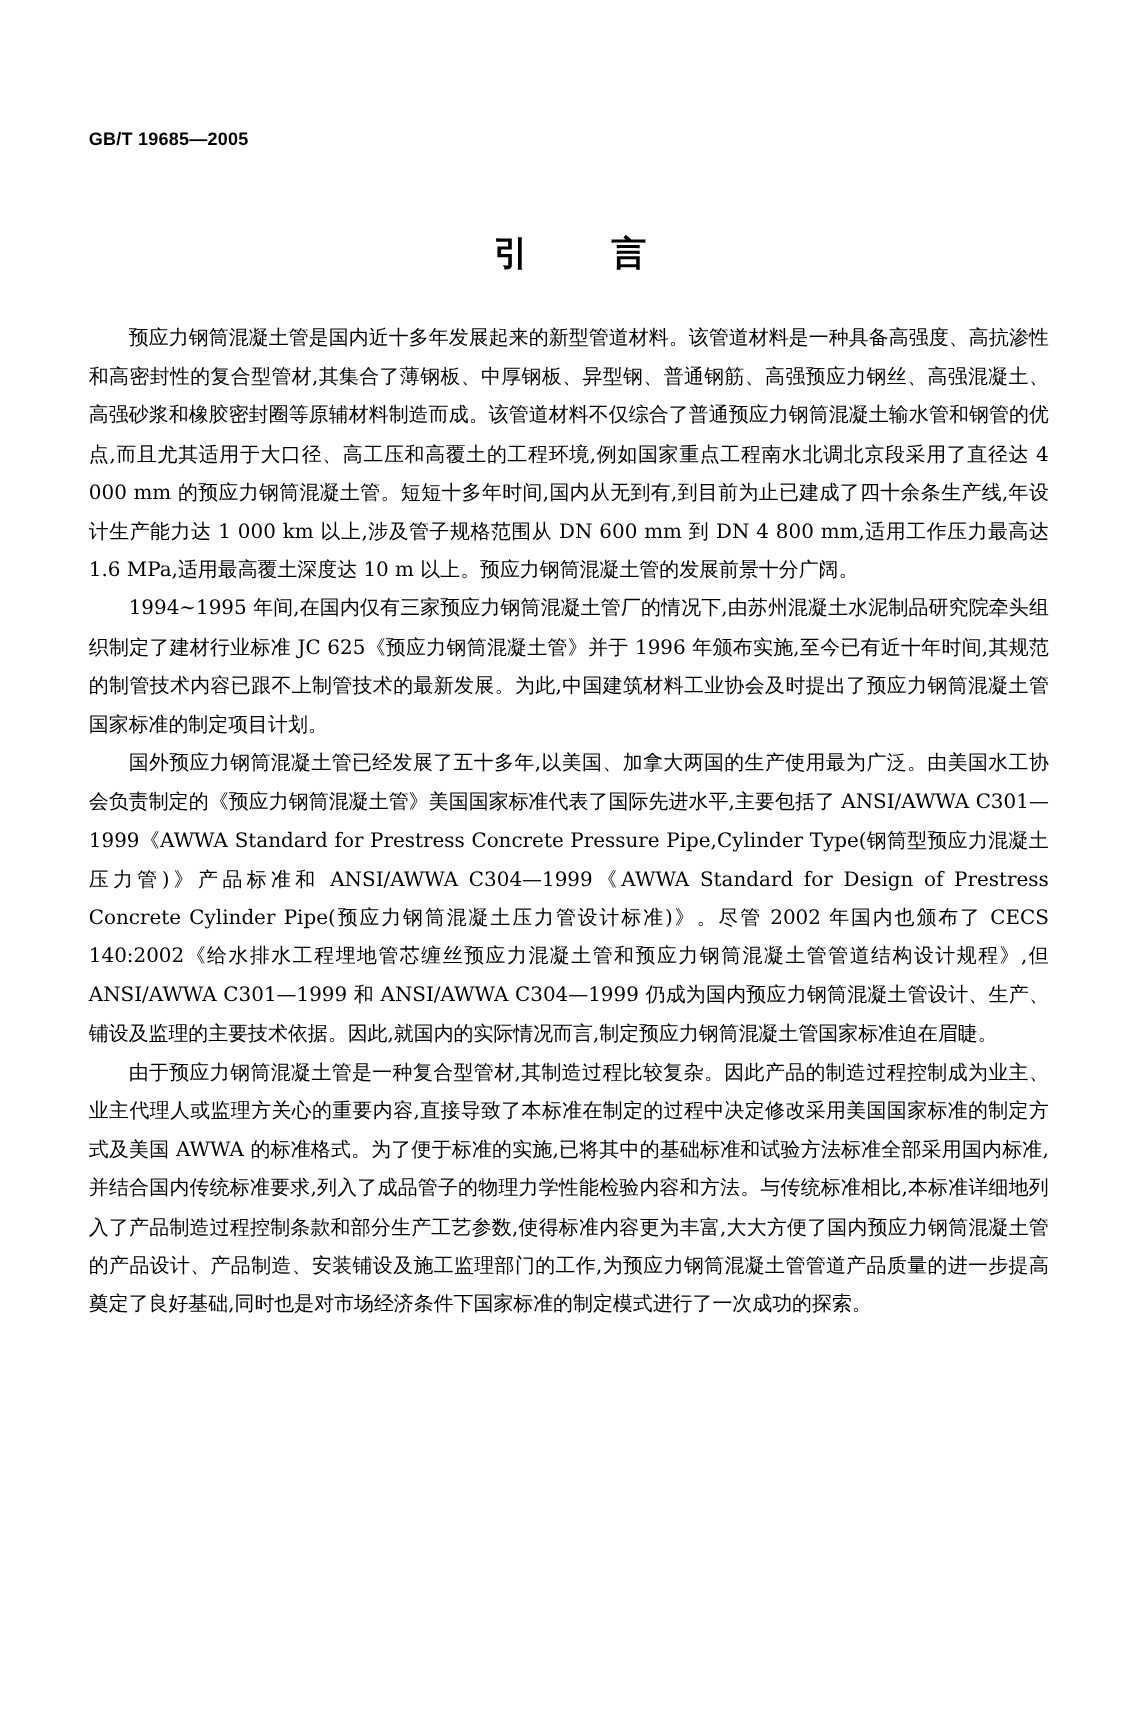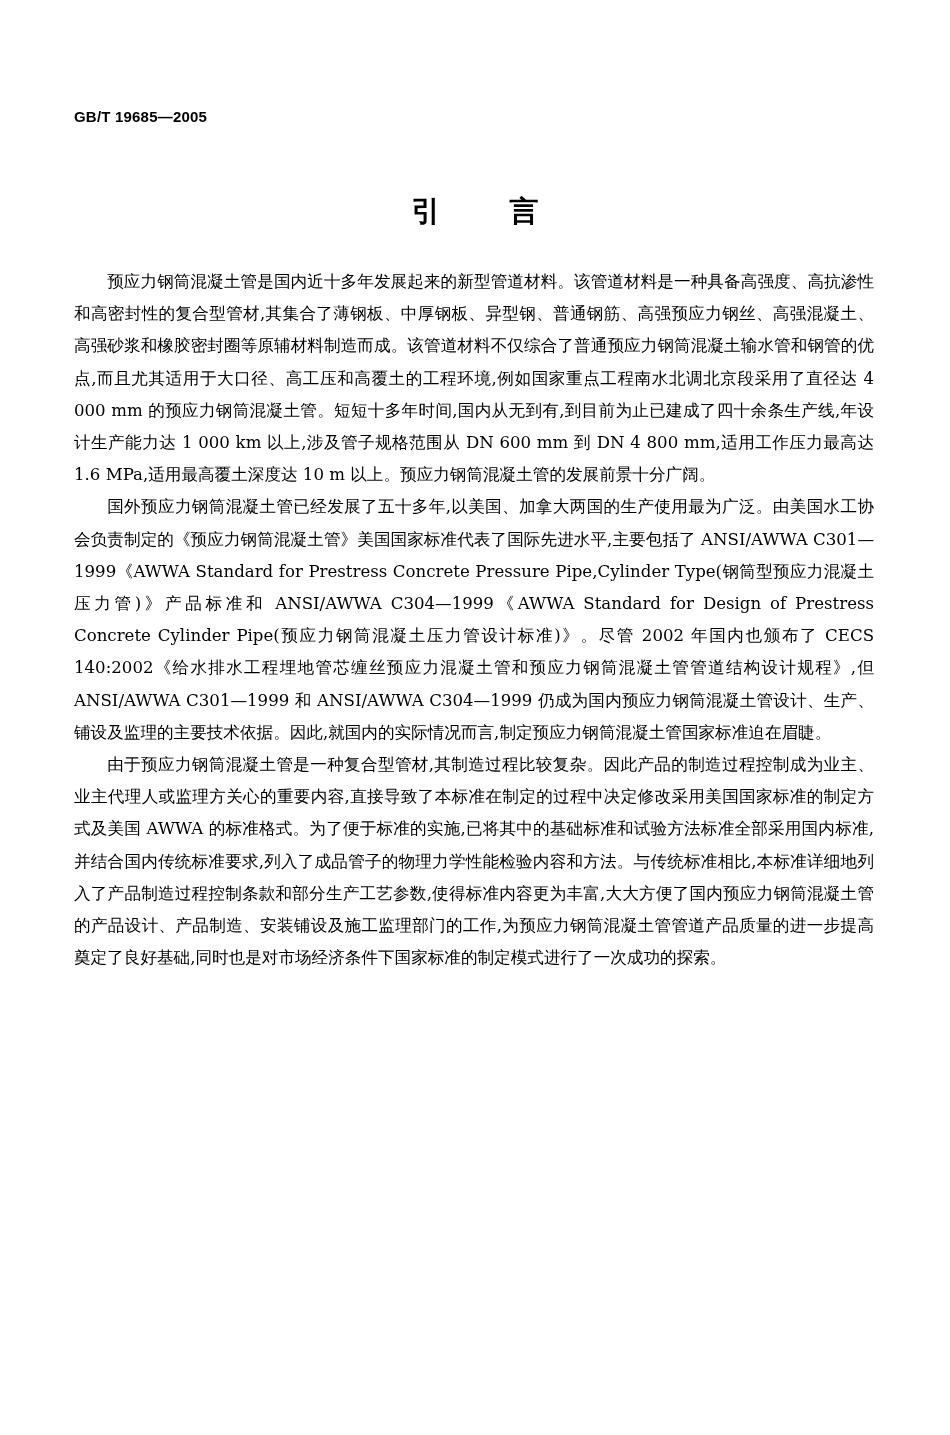--- a/index.html
+++ b/index.html
@@ -59,17 +59,18 @@
 <body>
 
 <div class="page">
 
   <div class="header">GB/T 19685—2005</div>
 
   <div class="title">引　言</div>
 
   <div class="body-text">
     <p class="para">预应力钢筒混凝土管是国内近十多年发展起来的新型管道材料。该管道材料是一种具备高强度、高抗渗性和高密封性的复合型管材,其集合了薄钢板、中厚钢板、异型钢、普通钢筋、高强预应力钢丝、高强混凝土、高强砂浆和橡胶密封圈等原辅材料制造而成。该管道材料不仅综合了普通预应力钢筒混凝土输水管和钢管的优点,而且尤其适用于大口径、高工压和高覆土的工程环境,例如国家重点工程南水北调北京段采用了直径达 4 000 mm 的预应力钢筒混凝土管。短短十多年时间,国内从无到有,到目前为止已建成了四十余条生产线,年设计生产能力达 1 000 km 以上,涉及管子规格范围从 DN 600 mm 到 DN 4 800 mm,适用工作压力最高达 1.6 MPa,适用最高覆土深度达 10 m 以上。预应力钢筒混凝土管的发展前景十分广阔。</p>
+    <p class="para">1994~1995 年间,在国内仅有三家预应力钢筒混凝土管厂的情况下,由苏州混凝土水泥制品研究院牵头组织制定了建材行业标准 JC 625《预应力钢筒混凝土管》并于 1996 年颁布实施,至今已有近十年时间,其规范的制管技术内容已跟不上制管技术的最新发展。为此,中国建筑材料工业协会及时提出了预应力钢筒混凝土管国家标准的制定项目计划。</p>
     <p class="para">国外预应力钢筒混凝土管已经发展了五十多年,以美国、加拿大两国的生产使用最为广泛。由美国水工协会负责制定的《预应力钢筒混凝土管》美国国家标准代表了国际先进水平,主要包括了 ANSI/AWWA C301—1999《AWWA Standard for Prestress Concrete Pressure Pipe,Cylinder Type(钢筒型预应力混凝土压力管)》产品标准和 ANSI/AWWA C304—1999《AWWA Standard for Design of Prestress Concrete Cylinder Pipe(预应力钢筒混凝土压力管设计标准)》。尽管 2002 年国内也颁布了 CECS 140:2002《给水排水工程埋地管芯缠丝预应力混凝土管和预应力钢筒混凝土管管道结构设计规程》,但 ANSI/AWWA C301—1999 和 ANSI/AWWA C304—1999 仍成为国内预应力钢筒混凝土管设计、生产、铺设及监理的主要技术依据。因此,就国内的实际情况而言,制定预应力钢筒混凝土管国家标准迫在眉睫。</p>
     <p class="para">由于预应力钢筒混凝土管是一种复合型管材,其制造过程比较复杂。因此产品的制造过程控制成为业主、业主代理人或监理方关心的重要内容,直接导致了本标准在制定的过程中决定修改采用美国国家标准的制定方式及美国 AWWA 的标准格式。为了便于标准的实施,已将其中的基础标准和试验方法标准全部采用国内标准,并结合国内传统标准要求,列入了成品管子的物理力学性能检验内容和方法。与传统标准相比,本标准详细地列入了产品制造过程控制条款和部分生产工艺参数,使得标准内容更为丰富,大大方便了国内预应力钢筒混凝土管的产品设计、产品制造、安装铺设及施工监理部门的工作,为预应力钢筒混凝土管管道产品质量的进一步提高奠定了良好基础,同时也是对市场经济条件下国家标准的制定模式进行了一次成功的探索。</p>
   </div>
 
 </div>
 
 </body></html>

